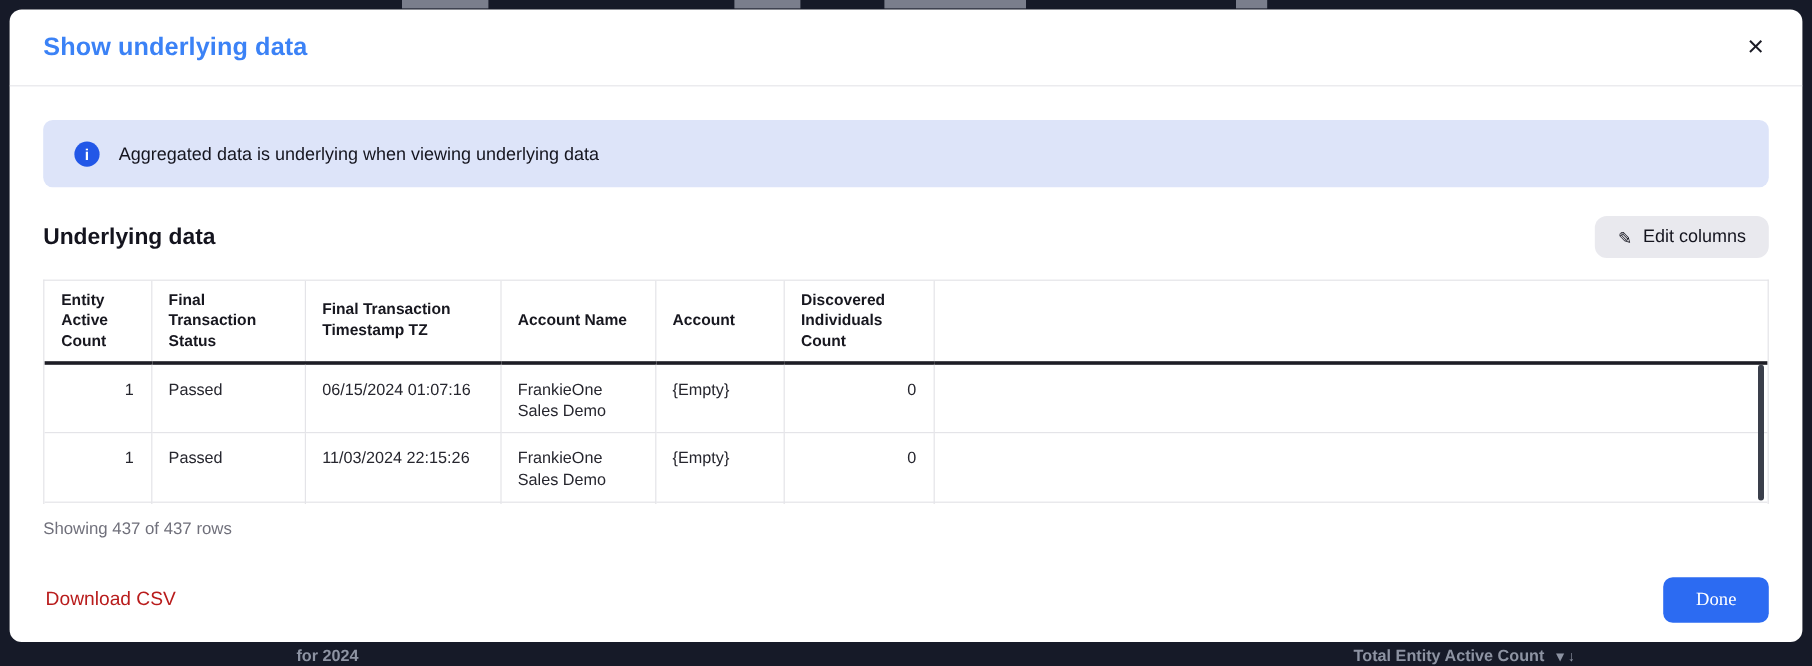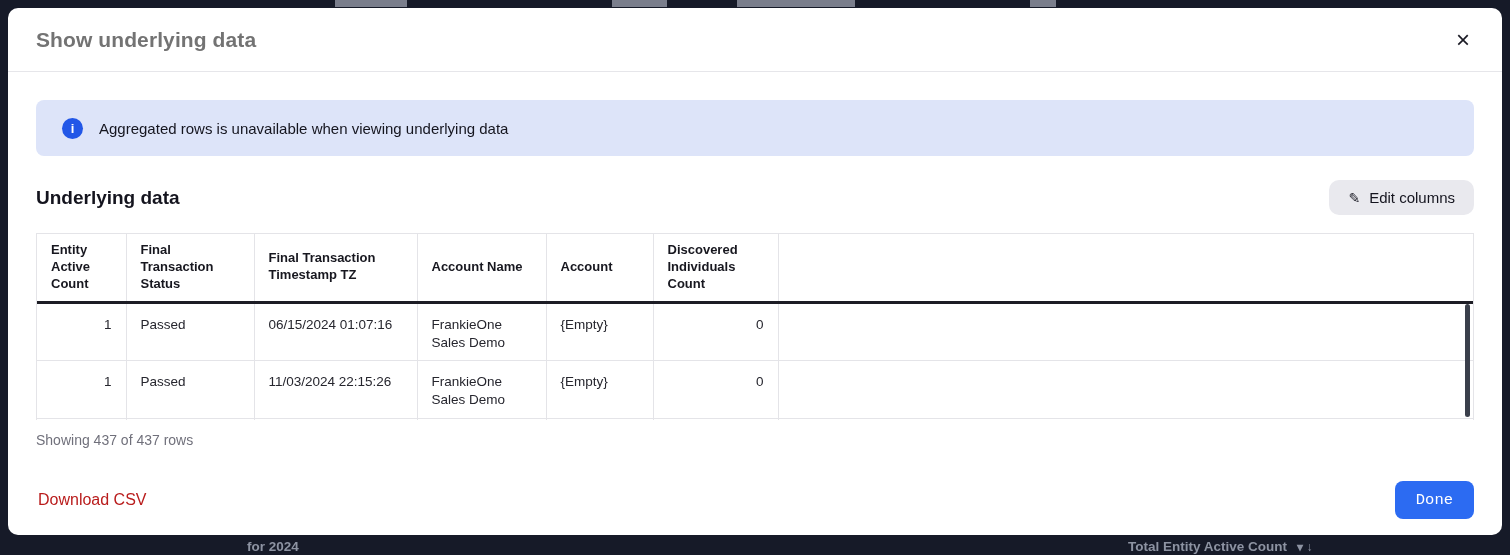--- a/index.html
+++ b/index.html
@@ -20,21 +20,21 @@
     background:#ffffff; border-radius:10px;
     display:flex; flex-direction:column;
     overflow:hidden;
   }
   .modal-header {
     height:64px; flex:0 0 64px;
     display:flex; align-items:center; justify-content:space-between;
     padding:0 28px;
     border-bottom:1px solid #e6e6ea;
   }
-  .modal-title { font-size:21px; font-weight:700; color:#737373; letter-spacing:.1px; }
+  .modal-title { font-size:21px; font-weight:700; color:#3b82f6; letter-spacing:.1px; }
   .close-btn {
     border:none; background:none; cursor:pointer;
     font-size:24px; line-height:1; color:#1a1a24; font-weight:400; padding:4px;
   }
   .modal-body { flex:1 1 auto; padding:28px 28px 0 28px; }
   .banner {
     height:56px; background:#dde4f9; border-radius:8px;
     display:flex; align-items:center; gap:16px; padding:0 26px;
     font-size:15px; color:#15151f;
   }
@@ -84,22 +84,22 @@
   .row-count { margin-top:12px; font-size:14px; color:#70707b; }
 
   .modal-footer {
     margin-top:auto; flex:0 0 auto;
     display:flex; align-items:center; justify-content:space-between;
     padding:0 28px 16px 30px;
   }
   .csv-link { font-size:16px; color:#b91c1c; text-decoration:none; }
   .done-btn {
     background:#2c6bf2; color:#ffffff; border:none; border-radius:8px;
-    padding:10px 21px; font-size:15.5px; cursor:pointer;
-    font-family:Liberation Mono, monospace;
+    padding:10px 27px; font-size:15.5px; cursor:pointer;
+    font-family:Liberation Serif, serif;
   }
 </style>
 </head>
 <body>
 
 <div class="bg-frag" style="left:335px;width:72px;"></div>
 <div class="bg-frag" style="left:612px;width:55px;"></div>
 <div class="bg-frag" style="left:737px;width:118px;"></div>
 <div class="bg-frag" style="left:1030px;width:26px;"></div>
 
@@ -114,21 +114,21 @@
 
   <div class="modal-header">
     <div class="modal-title">Show underlying data</div>
     <button class="close-btn">×</button>
   </div>
 
   <div class="modal-body">
 
     <div class="banner">
       <span class="info-icon">i</span>
-      <span>Aggregated rows is unavailable when viewing underlying data</span>
+      <span>Aggregated data is underlying when viewing underlying data</span>
     </div>
 
     <div class="section-row">
       <div class="section-heading">Underlying data</div>
       <button class="edit-cols-btn">
         <span class="pencil">✎</span>
         <span>Edit columns</span>
       </button>
     </div>
 

